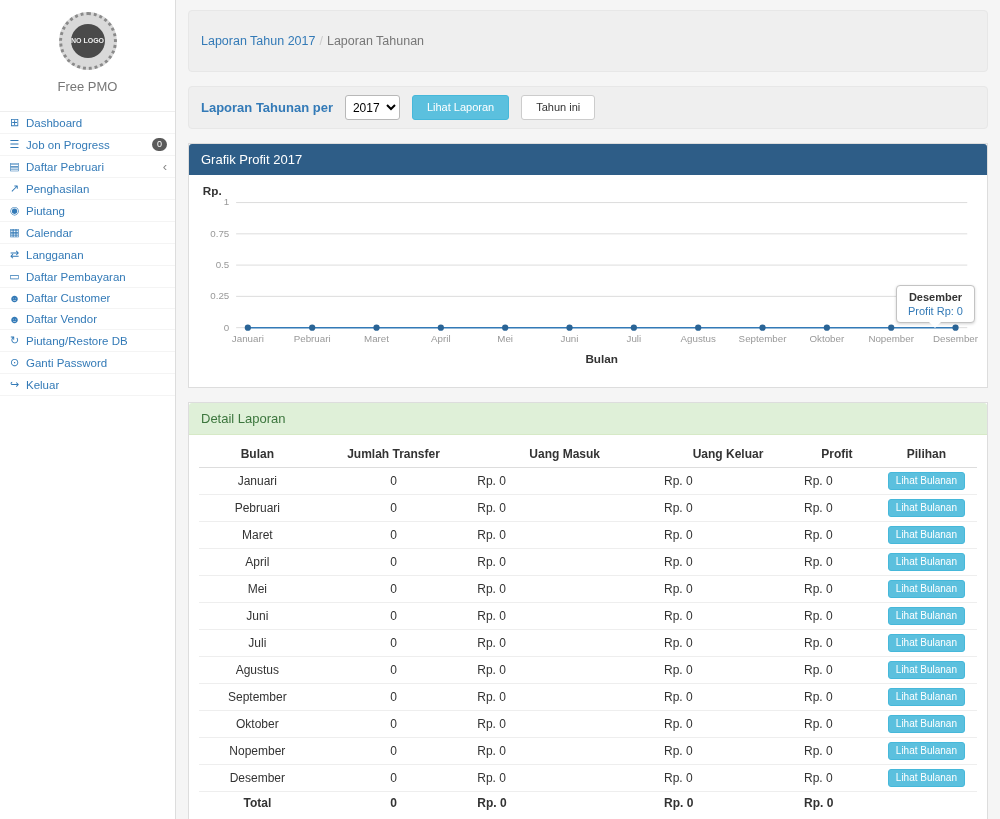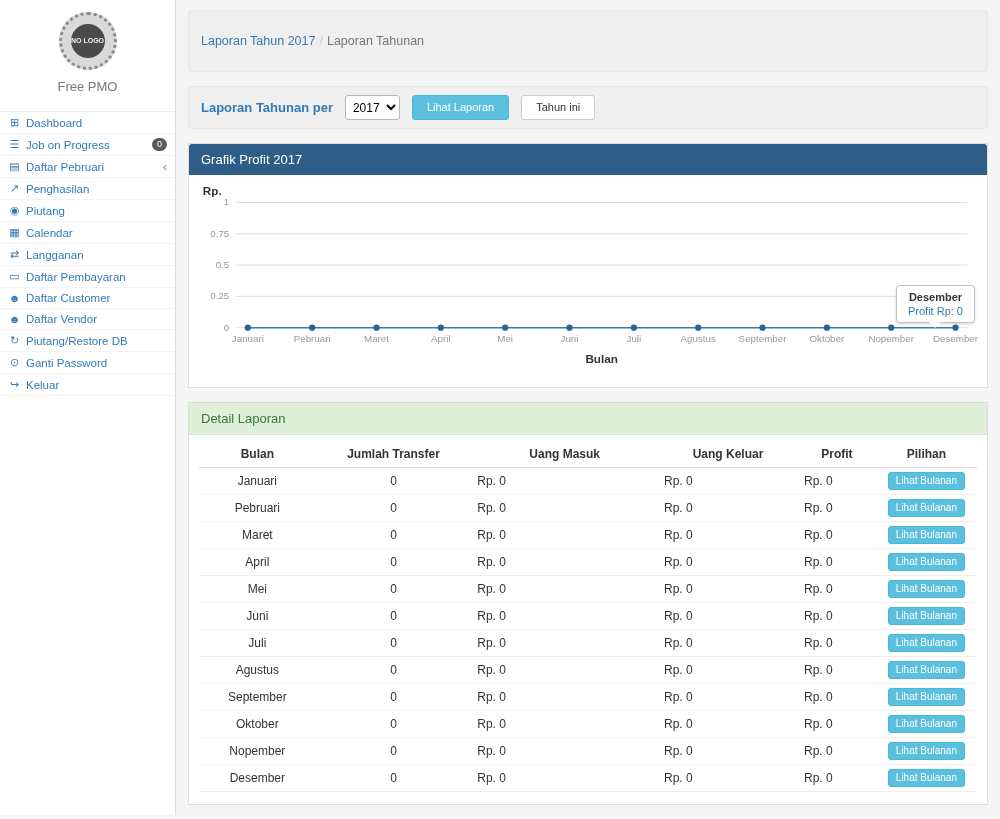--- a/index.html
+++ b/index.html
@@ -321,20 +321,28 @@
                 <td class="al-c"><button class="btn btn-info btn-xs">Lihat Bulanan</button></td>
               </tr>
               <tr>
                 <td class="al-c">Desember</td>
                 <td class="al-c">0</td>
                 <td class="al-r">Rp. 0</td>
                 <td class="al-r">Rp. 0</td>
                 <td class="al-r">Rp. 0</td>
                 <td class="al-c"><button class="btn btn-info btn-xs">Lihat Bulanan</button></td>
               </tr>
+              <tr class="total-row">
+                <td class="al-c">Total</td>
+                <td class="al-c">0</td>
+                <td class="al-r">Rp. 0</td>
+                <td class="al-r">Rp. 0</td>
+                <td class="al-r">Rp. 0</td>
+                <td></td>
+              </tr>
             </tbody>
         </table>
       </div>
     </div>
 
   </main>
 </div>
 
 <div class="footer">
   

